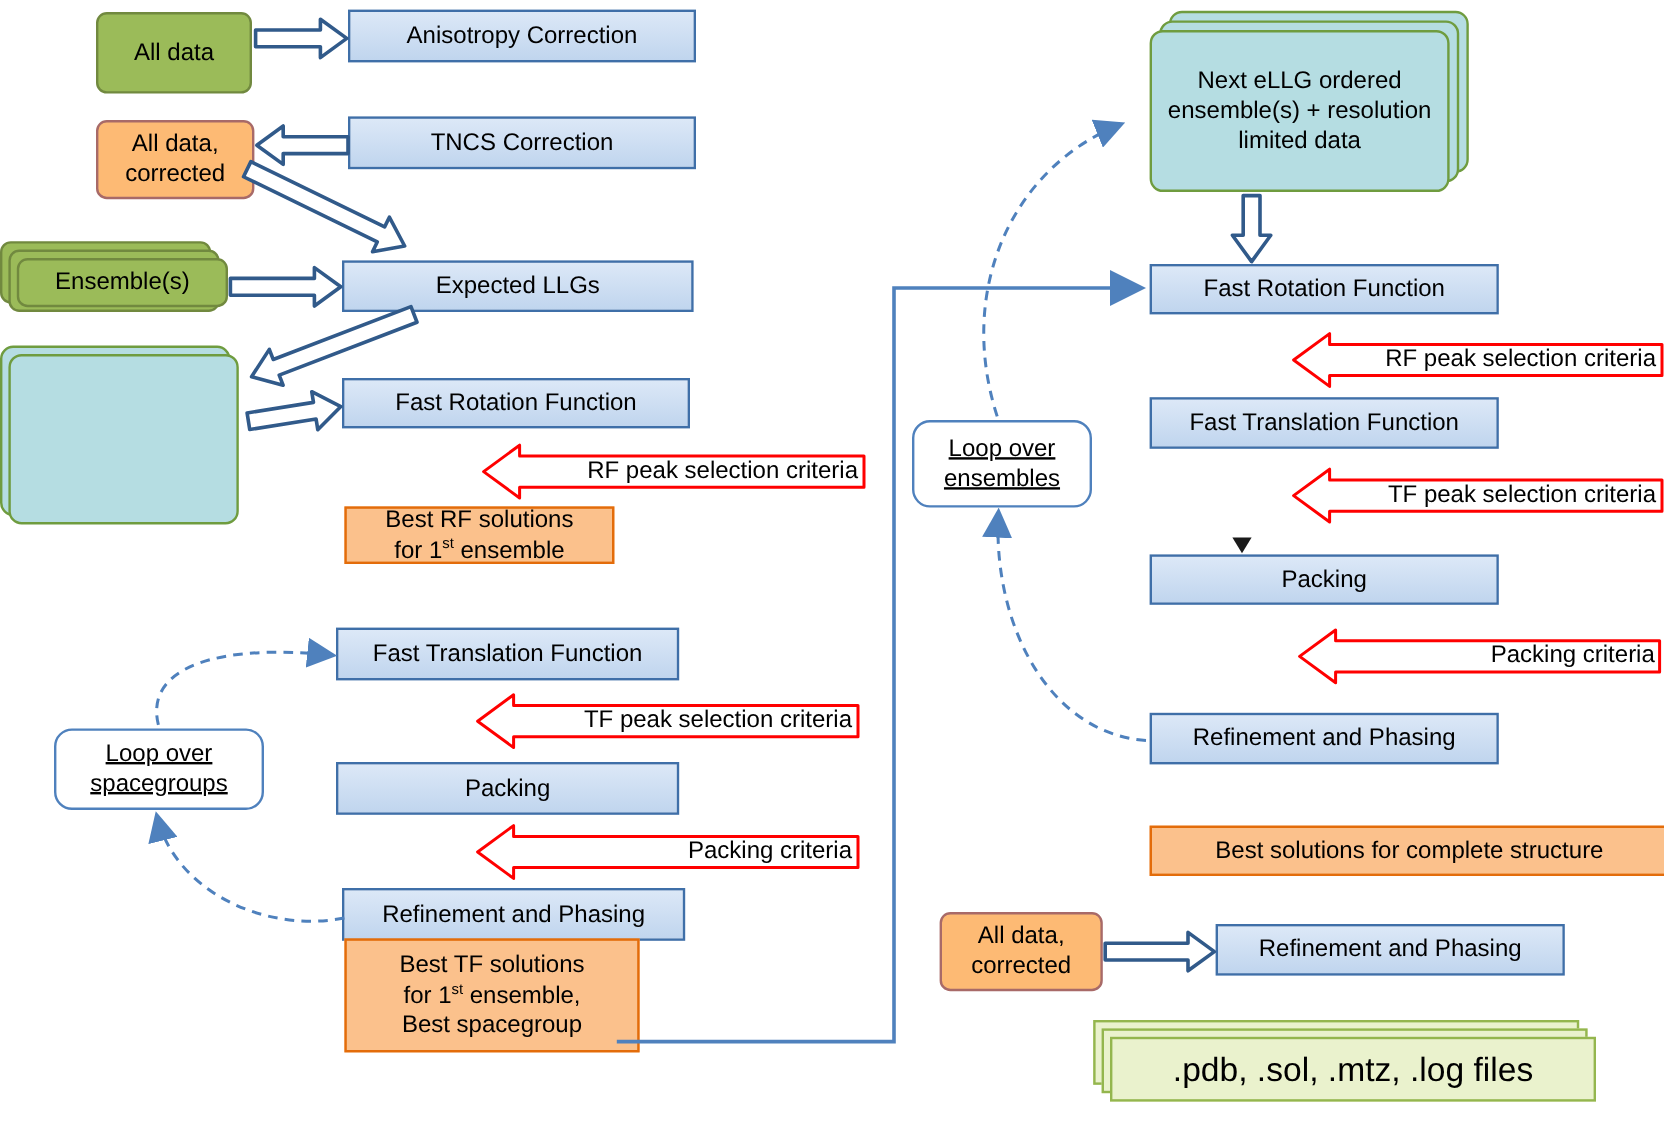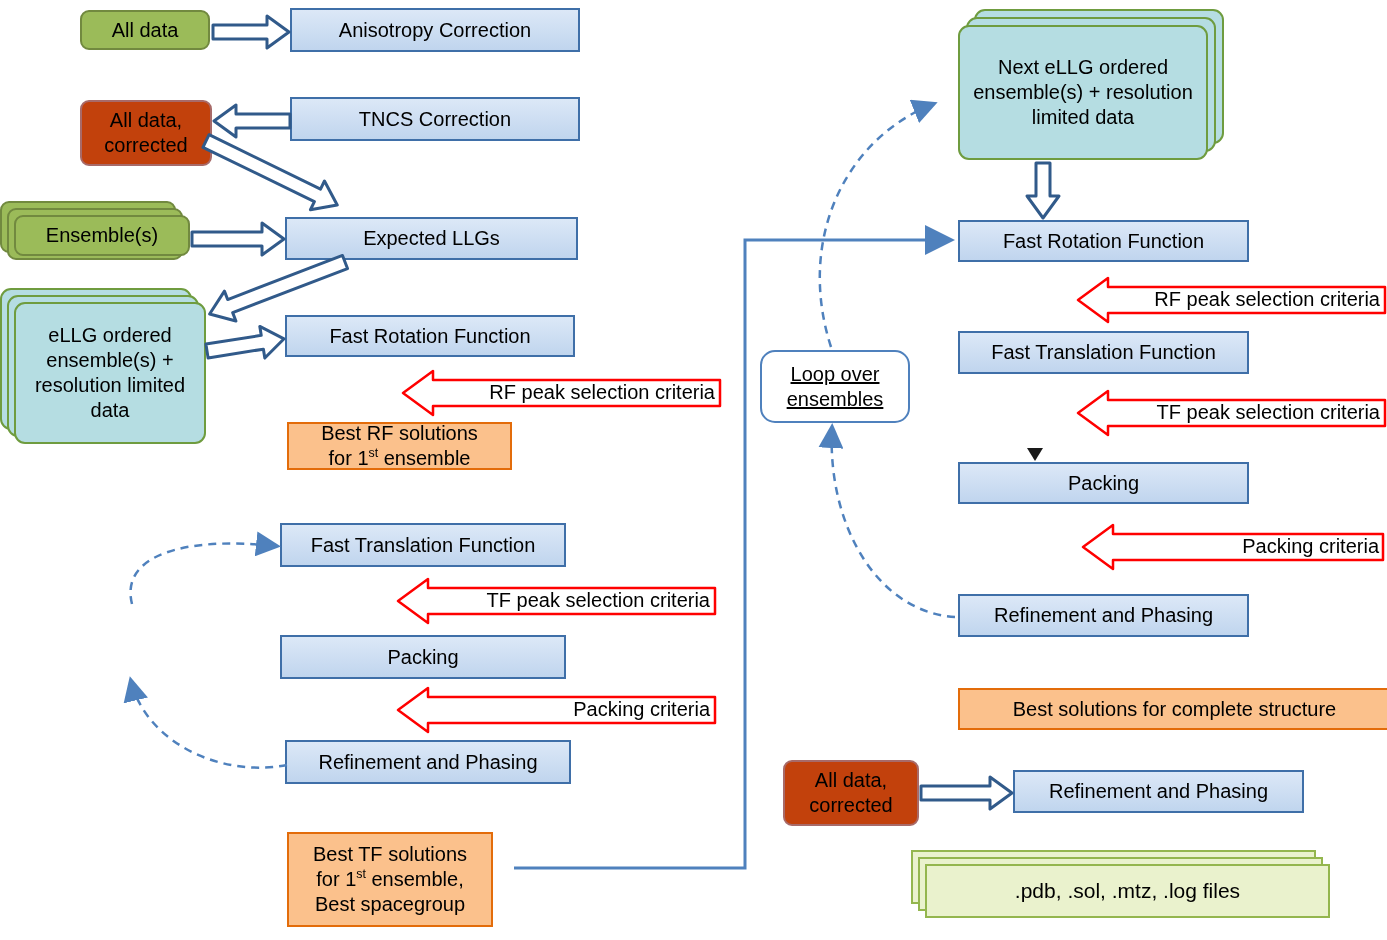--- a/index.html
+++ b/index.html
@@ -6,70 +6,70 @@
   .canvas{
     position:relative;width:1387px;height:940px;background:#ffffff;
     font-family:"Liberation Sans",sans-serif;color:#000;overflow:hidden;
   }
   .box{
     position:absolute;box-sizing:border-box;display:flex;align-items:center;justify-content:center;
     text-align:center;line-height:1.25;z-index:1;
   }
   .blue{background:linear-gradient(180deg,#dce8f7,#c0d5ee);border:2px solid #3f6fa8;font-size:20px;}
   .green{background:#9bbb59;border:2px solid #71893f;border-radius:9px;font-size:20px;}
-  .pink{background:#c2410c;border:2px solid #a86a68;border-radius:9px;font-size:20px;padding:2px 6px;}
+  .pink{background:#fdba74;border:2px solid #a86a68;border-radius:9px;font-size:20px;padding:2px 6px;}
   .teal{background:#b5dde2;border:2px solid #6f9c3f;border-radius:11px;font-size:20px;padding:4px 10px;}
   .orange{background:#fbc18c;border:2px solid #e36c0a;font-size:20px;padding:2px 6px;}
   .loop{background:#ffffff;border:2px solid #4f81bd;border-radius:15px;font-size:20px;padding:2px 8px;text-decoration:underline;}
-  .outbox{background:#eaf2cd;border:2px solid #94b64e;font-size:21px;}
+  .outbox{background:#eaf2cd;border:2px solid #94b64e;font-size:28px;}
   .stack{z-index:0;}
   .overlay{position:absolute;left:0;top:0;z-index:2;pointer-events:none;}
   .redlabel{position:absolute;z-index:3;font-size:20px;text-align:right;line-height:1.1;}
   sup{font-size:0.62em;}
 </style>
 </head>
 <body>
 
 <div class="canvas">
 
-  <div class="box green" style="left:80px;top:10px;width:130px;height:40px;">All data</div>
+  <div class="box green" style="left:80px;top:10px;width:130px;height:68px;">All data</div>
 
   <div class="box blue" style="left:290px;top:8px;width:290px;height:44px;">Anisotropy Correction</div>
 
   <div class="box pink" style="left:80px;top:100px;width:132px;height:66px;">All data, corrected</div>
 
   <div class="box blue" style="left:290px;top:97px;width:290px;height:44px;">TNCS Correction</div>
 
   <div class="box green stack" style="left:0px;top:201px;width:176px;height:52px;"></div>
   <div class="box green stack" style="left:7px;top:208px;width:176px;height:52px;"></div>
   <div class="box green" style="left:14px;top:215px;width:176px;height:41px;">Ensemble(s)</div>
 
   <div class="box blue" style="left:285px;top:217px;width:293px;height:43px;">Expected LLGs</div>
 
   <div class="box teal stack" style="left:0px;top:288px;width:192px;height:142px;"></div>
   <div class="box teal stack" style="left:7px;top:295px;width:192px;height:142px;"></div>
-  <div class="box teal" style="left:14px;top:302px;width:192px;height:142px;">eLLG ordered ensemble(s) + resolution limited data</div>
 
   <div class="box blue" style="left:285px;top:315px;width:290px;height:42px;">Fast Rotation Function</div>
 
   <div class="box orange" style="left:287px;top:422px;width:225px;height:48px;">
     <div>
       <span>Best RF solutions</span><br>
       <span>for 1</span><sup>st</sup><span> ensemble</span>
     </div>
   </div>
 
   <div class="box blue" style="left:280px;top:523px;width:286px;height:44px;">Fast Translation Function</div>
 
   <div class="box blue" style="left:280px;top:635px;width:286px;height:44px;">Packing</div>
 
   <div class="box blue" style="left:285px;top:740px;width:286px;height:44px;">Refinement and Phasing</div>
 
+  <div class="box loop" style="left:45px;top:607px;width:175px;height:68px;">Loop over spacegroups</div>
 
-  <div class="box orange" style="left:287px;top:832px;width:206px;height:95px;">
+  <div class="box orange" style="left:287px;top:782px;width:246px;height:95px;">
     <div>
       <span>Best TF solutions</span><br>
       <span>for 1</span><sup>st</sup><span> ensemble,</span><br>
       <span>Best spacegroup</span>
     </div>
   </div>
 
   <div class="box teal stack" style="left:974px;top:9px;width:250px;height:135px;"></div>
   <div class="box teal stack" style="left:966px;top:17px;width:250px;height:135px;"></div>
   <div class="box teal" style="left:958px;top:25px;width:250px;height:135px;">Next eLLG ordered ensemble(s) + resolution limited data</div>

